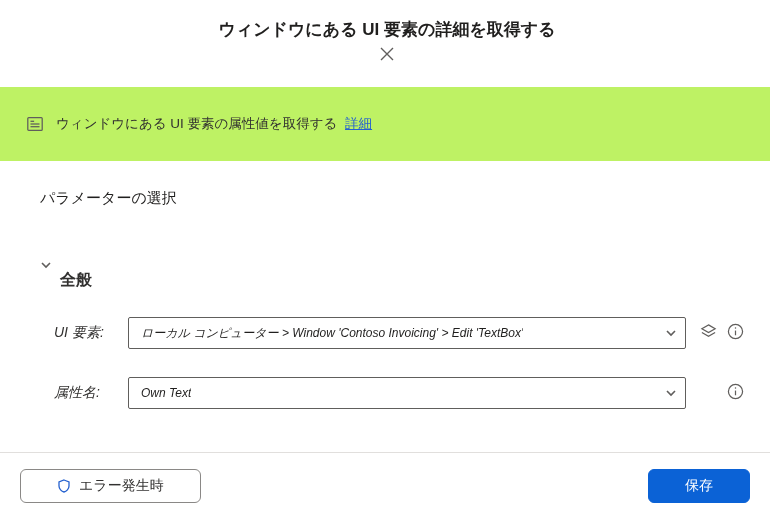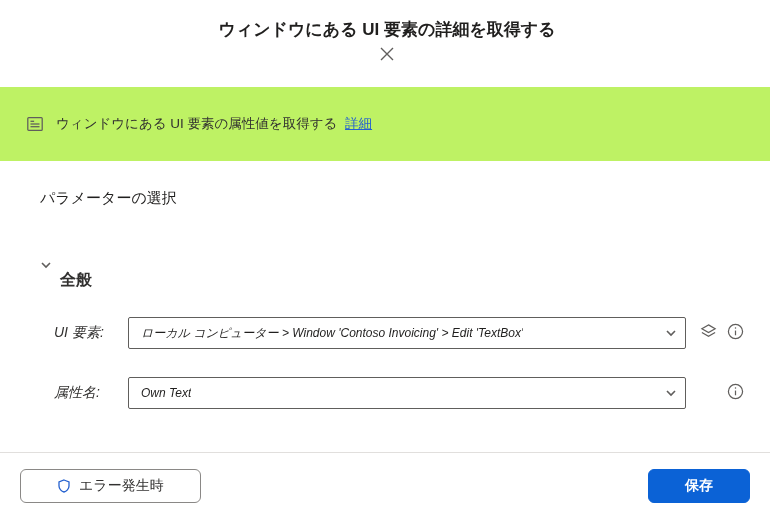--- a/index.html
+++ b/index.html
@@ -160,21 +160,21 @@
     border: 1px solid #8a8886;
     background: #fff;
     color: #323130;
   }
   .btn-outline .shield { color: #2561cf; display:inline-flex;}
   .btn-outline .shield svg { width:14px; height:14px;}
   .btn-primary {
     background: #0b62d6;
     color: #fff;
     border: 1px solid #0b62d6;
-    font-weight: 700;
+    font-weight: 400;
   }
   .right-btns { display:flex; gap:12px; }
 </style>
 </head>
 <body>
 
 <div class="header">
   <div class="header-title">ウィンドウにある UI 要素の詳細を取得する</div>
   <div class="close-btn">
     <span>

